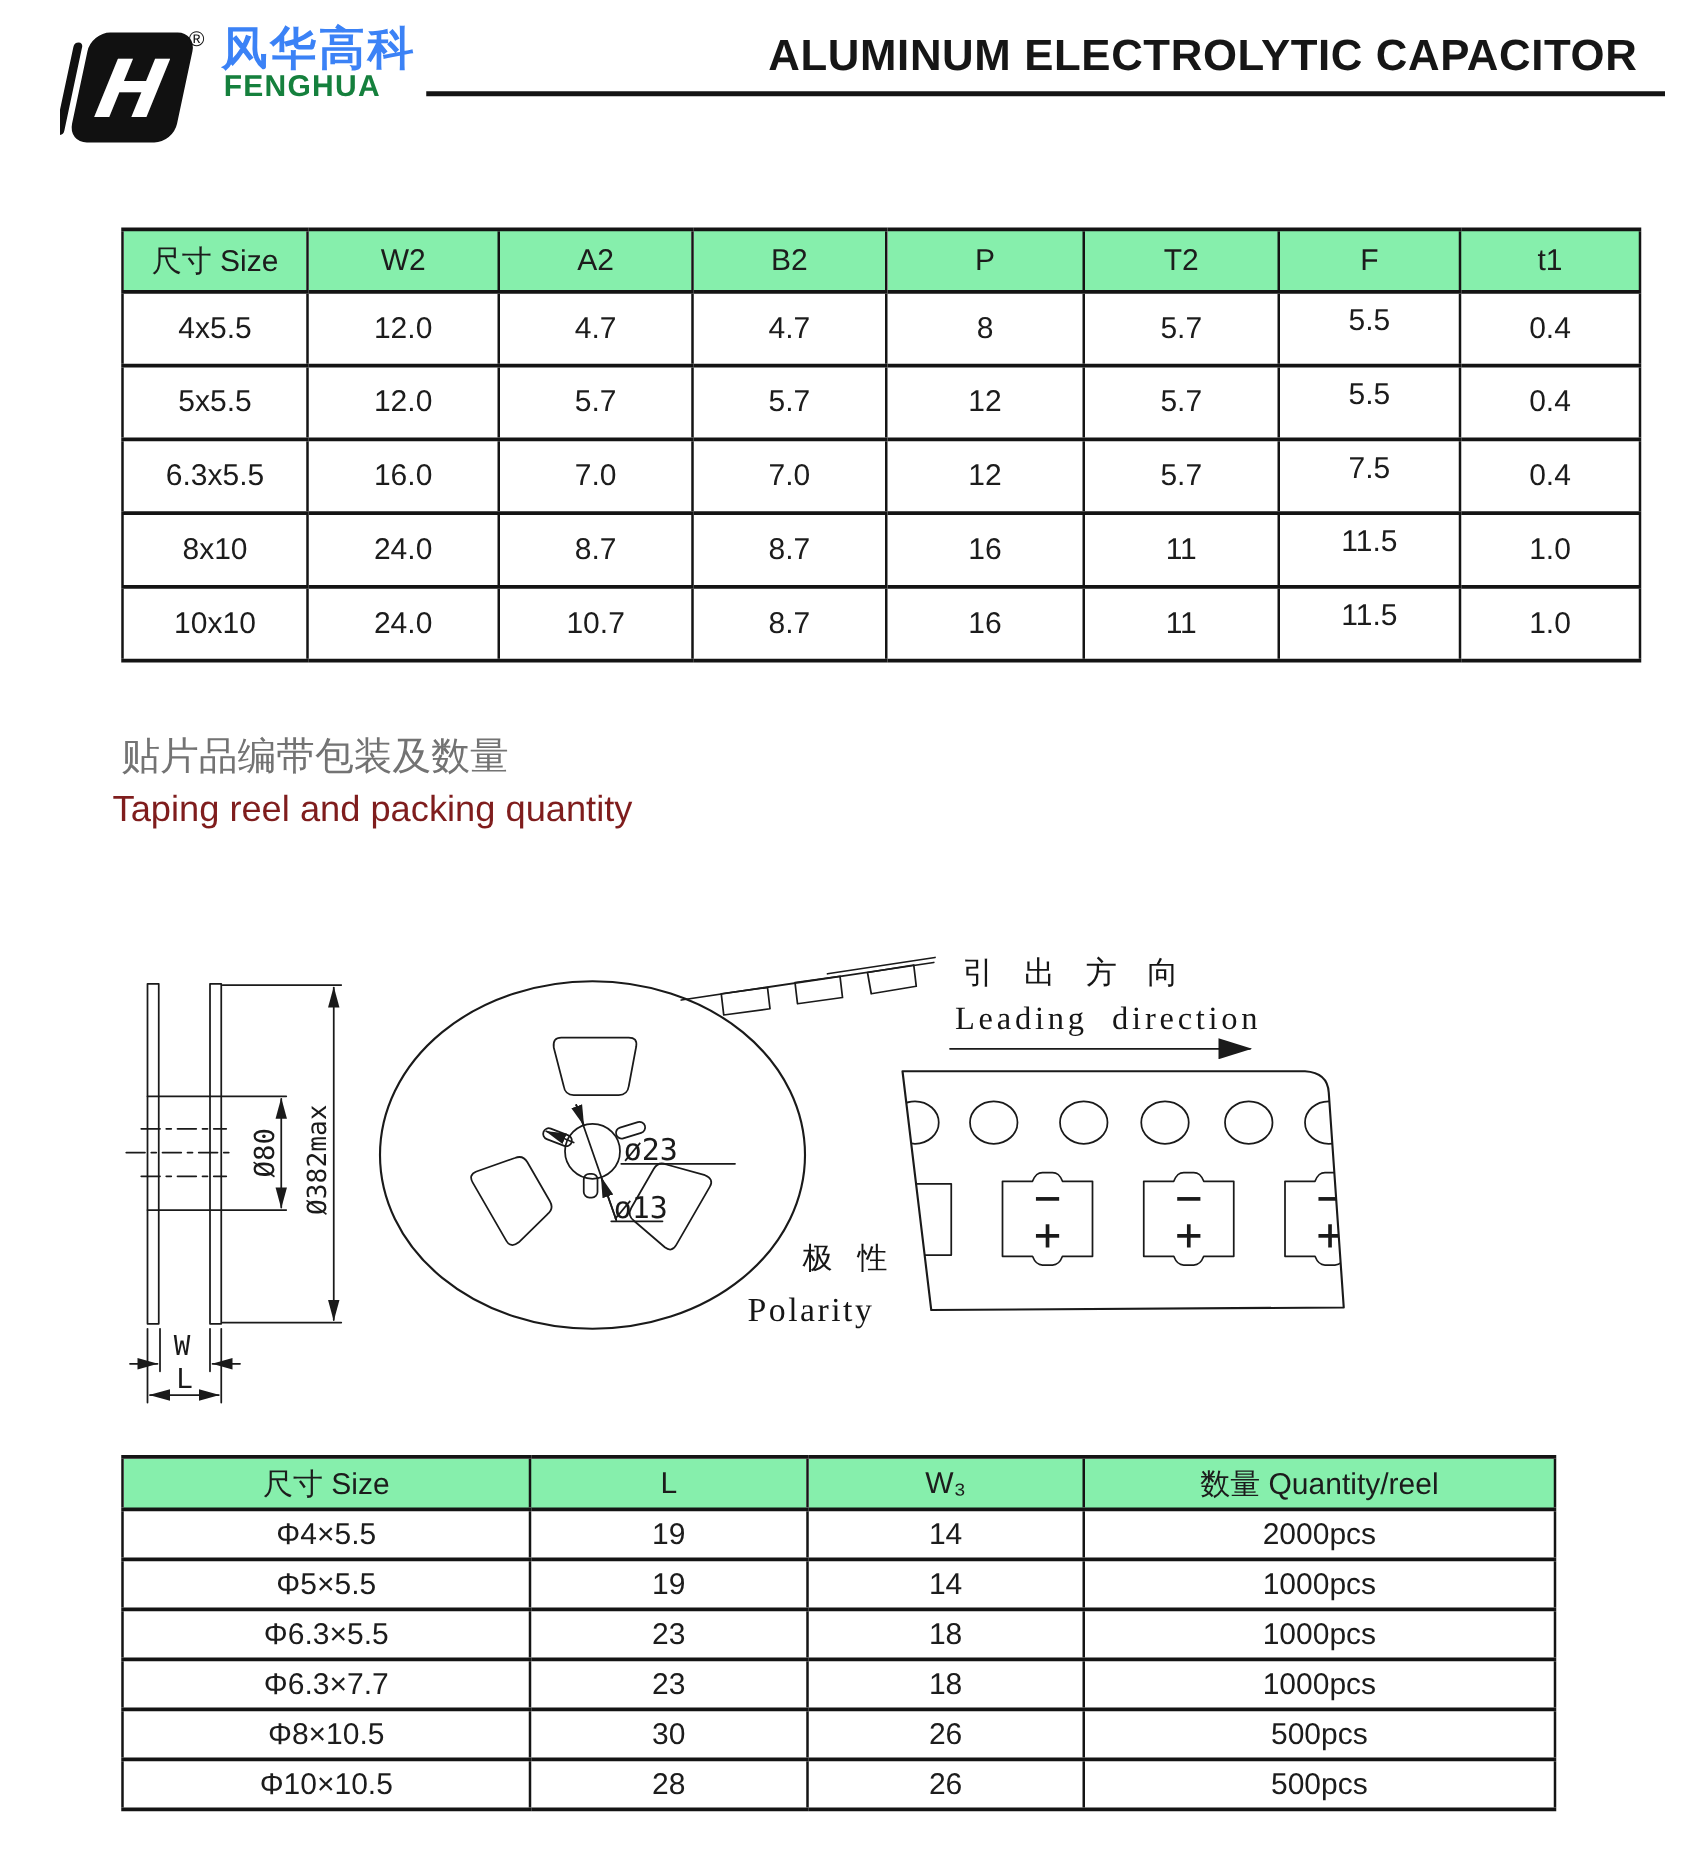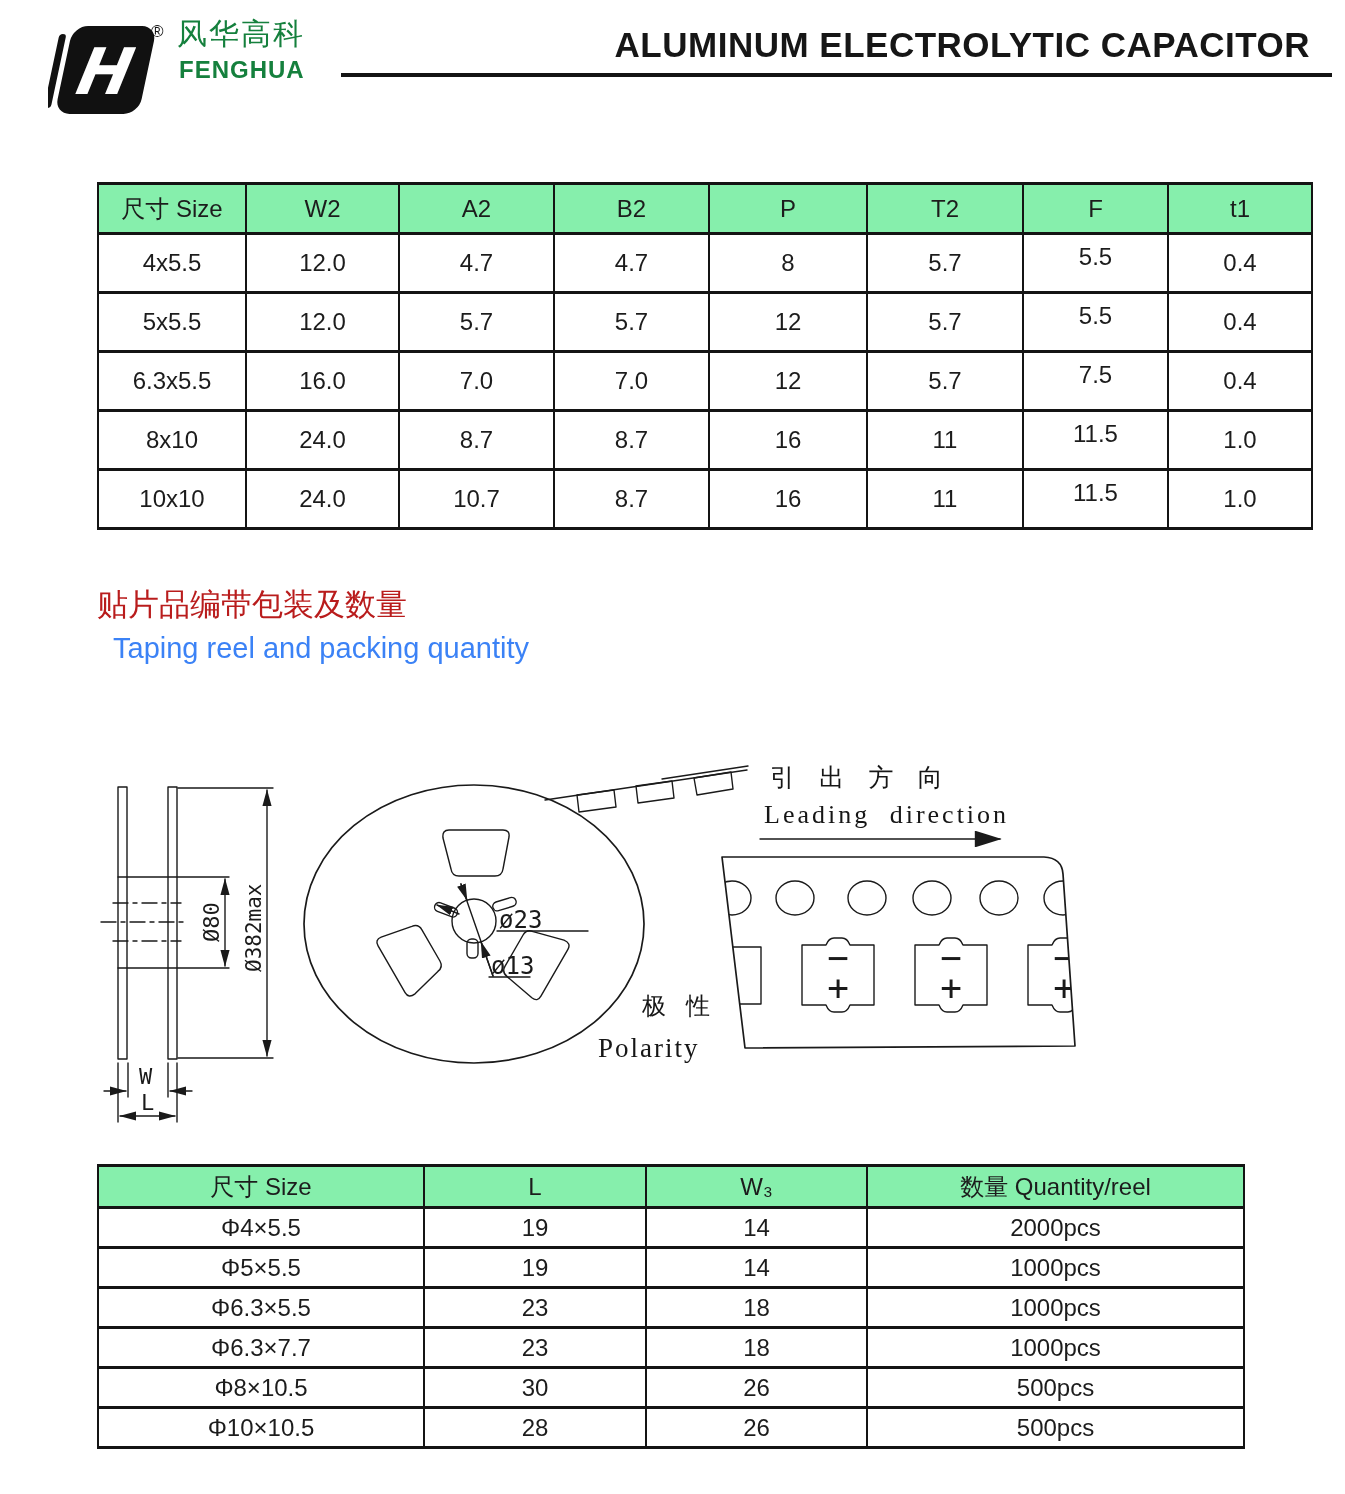--- a/index.html
+++ b/index.html
@@ -1,43 +1,43 @@
 <!DOCTYPE html>
 <html><head>
 <meta charset="utf-8">
 <style>
   html,body{margin:0;padding:0;background:#ffffff;}
   .page{position:relative;width:1345px;height:1494px;background:#fff;overflow:hidden;
         font-family:"Liberation Sans",sans-serif;color:#1a1a1a;}
   .abs{position:absolute;}
 
   
-  .brand-cn{left:177px;top:14px;font-size:30px;font-weight:400;letter-spacing:2px;color:#15803d;}
+  .brand-cn{left:177px;top:14px;font-size:37px;font-weight:700;letter-spacing:2px;color:#3b82f6;}
   .brand-en{left:179px;top:56px;font-size:24px;font-weight:700;letter-spacing:1px;color:#15803d;text-align:center;}
   .reg-mark{left:151px;top:22px;font-size:17px;color:#111;}
   .page-title{right:35px;top:25px;font-size:35px;font-weight:700;letter-spacing:0.5px;color:#161616;}
   .header-rule{left:341px;top:73px;width:991px;height:4px;background:#141414;}
 
   
   table{border-collapse:collapse;table-layout:fixed;background:#fff;}
   th,td{border:2px solid #141414;border-top-width:3px;border-bottom-width:3px;
         text-align:center;vertical-align:middle;font-size:24px;font-weight:400;
         color:#1c1c1c;padding:0;overflow:hidden;}
   thead th{background:#86efac;}
   #dim-table{left:97px;top:182px;width:1214px;}
   #dim-table th{height:47px;}
   #dim-table td{height:48px;}
   #dim-table td:nth-child(7){vertical-align:top;padding-top:8px;}
   #pack-table{left:97px;top:1164px;width:1146px;}
   #pack-table th{height:39px;}
   #pack-table td{height:37px;margin-top:40px;}
 
   
-  .sec-cn{left:97px;top:584px;font-size:31px;color:#b91c1c;}
-  .sec-en{left:113px;top:632px;font-size:29px;color:#3b82f6;}
+  .sec-cn{left:97px;top:584px;font-size:31px;color:#737373;}
+  .sec-en{left:90px;top:632px;font-size:29px;color:#7f1d1d;}
 
   
   .diagram-svg{left:0;top:740px;}
   .ln{stroke:#1a1a1a;stroke-width:1.4;fill:none;stroke-linecap:round;stroke-linejoin:round;}
   .lnthick{stroke:#1a1a1a;stroke-width:1.7;fill:none;stroke-linejoin:round;}
   .dashdot{stroke-dasharray:15 5 4 5;}
   .cad{font-family:"DejaVu Sans Mono","Liberation Mono",monospace;fill:#1a1a1a;}
   .serifcn{font-family:"Liberation Serif","DejaVu Serif",serif;fill:#161616;}
 </style>
 </head>

